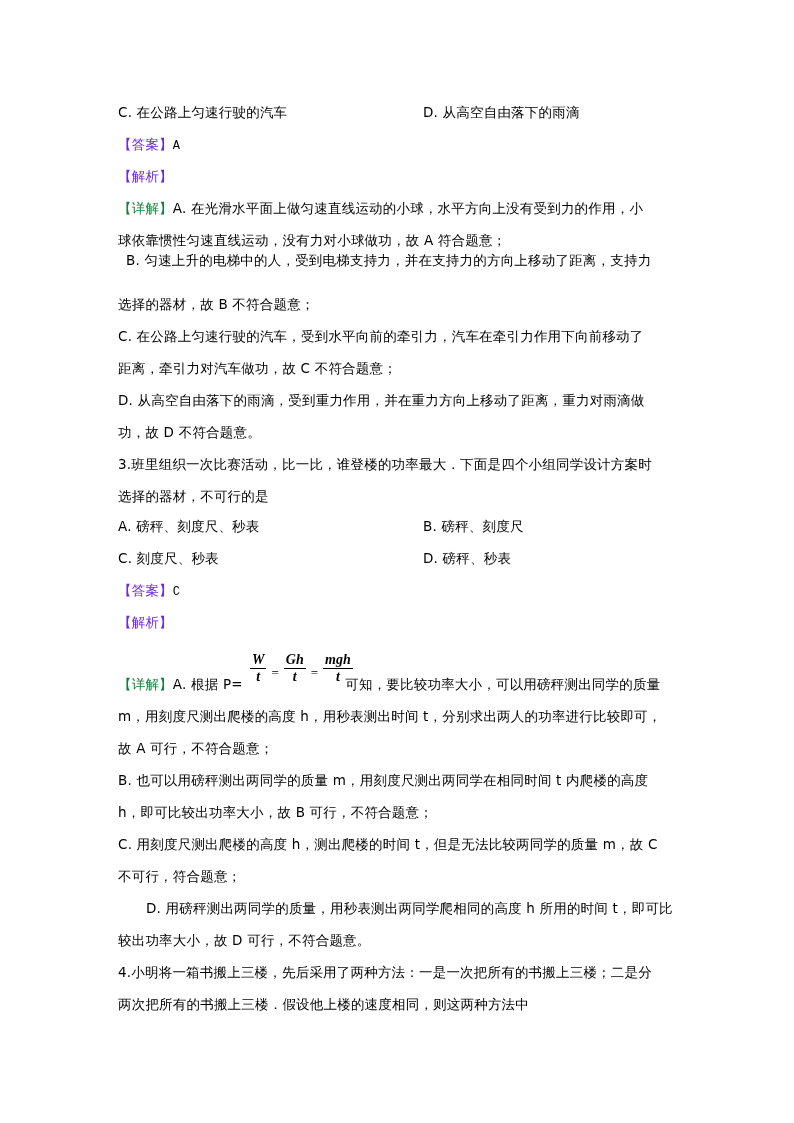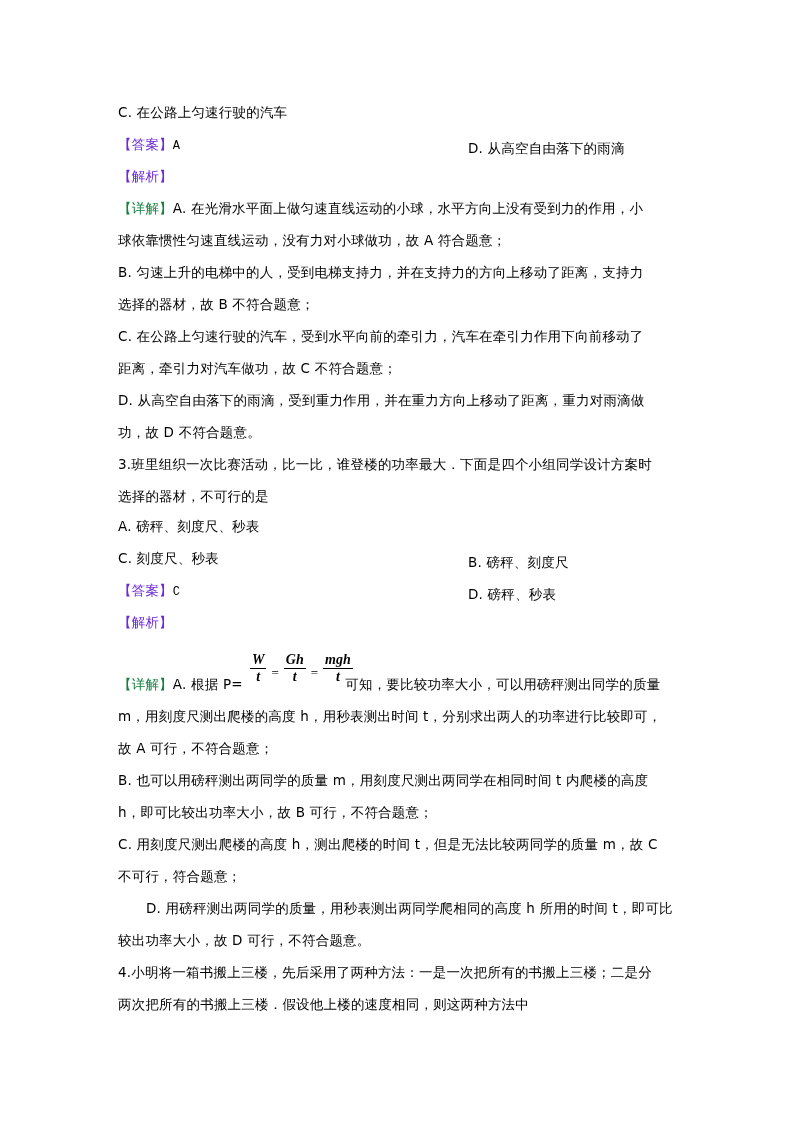--- a/index.html
+++ b/index.html
@@ -5,21 +5,21 @@
     html, body { margin: 0; padding: 0; }
     body {
       width: 794px; height: 1123px; background: #ffffff;
       font-family: "DejaVu Sans", sans-serif; color: #000;
       position: relative; overflow: hidden;
     }
     .line {
       position: absolute; left: 118px; font-size: 13.5px; line-height: 20px;
       white-space: nowrap; letter-spacing: 0.2px;
     }
-    .opt-right { left: 468px; margin-top: 36px; }
+    .opt-right { left: 423px; }
     .label-blue { color: #6d28d9; }
     .label-black { color: #15803d; }
     .mono { font-family: "Liberation Mono", monospace; font-size: 12px; }
     .formula {
       position: absolute; left: 247px; top: 648px; height: 40px;
       display: flex; align-items: center; font-family: "Liberation Serif", serif;
     }
     .frac { display: inline-flex; flex-direction: column; align-items: center; margin: 0 3px; }
     .frac .num { font-style: italic; font-weight: bold; font-size: 14px; line-height: 16px; padding: 0 2px; border-bottom: 1px solid #000; }
     .frac .den { font-style: italic; font-weight: bold; font-size: 14px; line-height: 16px; }
@@ -37,21 +37,21 @@
     <span class="label-blue">【答案】</span><span class="mono">A</span>
   </div>
   <div class="line" style="top:166px;">
     <span class="label-blue">【解析】</span>
   </div>
 
   <div class="line" style="top:198px;">
     <span class="label-black">【详解】</span><span>A.    在光滑水平面上做匀速直线运动的小球，水平方向上没有受到力的作用，小</span>
   </div>
   <div class="line" style="top:230px;">球依靠惯性匀速直线运动，没有力对小球做功，故 A 符合题意；</div>
-  <div class="line" style="top:262px;">B.   匀速上升的电梯中的人，受到电梯支持力，并在支持力的方向上移动了距离，支持力</div>
+  <div class="line" style="top:250px;margin-left:8px;">B.   匀速上升的电梯中的人，受到电梯支持力，并在支持力的方向上移动了距离，支持力</div>
   <div class="line" style="top:294px;">选择的器材，故 B 不符合题意；</div>
   <div class="line" style="top:326px;">C.   在公路上匀速行驶的汽车，受到水平向前的牵引力，汽车在牵引力作用下向前移动了</div>
   <div class="line" style="top:358px;">距离，牵引力对汽车做功，故 C 不符合题意；</div>
   <div class="line" style="top:390px;">D.   从高空自由落下的雨滴，受到重力作用，并在重力方向上移动了距离，重力对雨滴做</div>
   <div class="line" style="top:422px;">功，故 D 不符合题意。</div>
 
   <div class="line" style="top:454px;">3.班里组织一次比赛活动，比一比，谁登楼的功率最大．下面是四个小组同学设计方案时</div>
   <div class="line" style="top:486px;">选择的器材，不可行的是</div>
   <div class="line" style="top:516px;">A. 磅秤、刻度尺、秒表</div>
   <div class="line opt-right" style="top:516px;">B. 磅秤、刻度尺</div>

